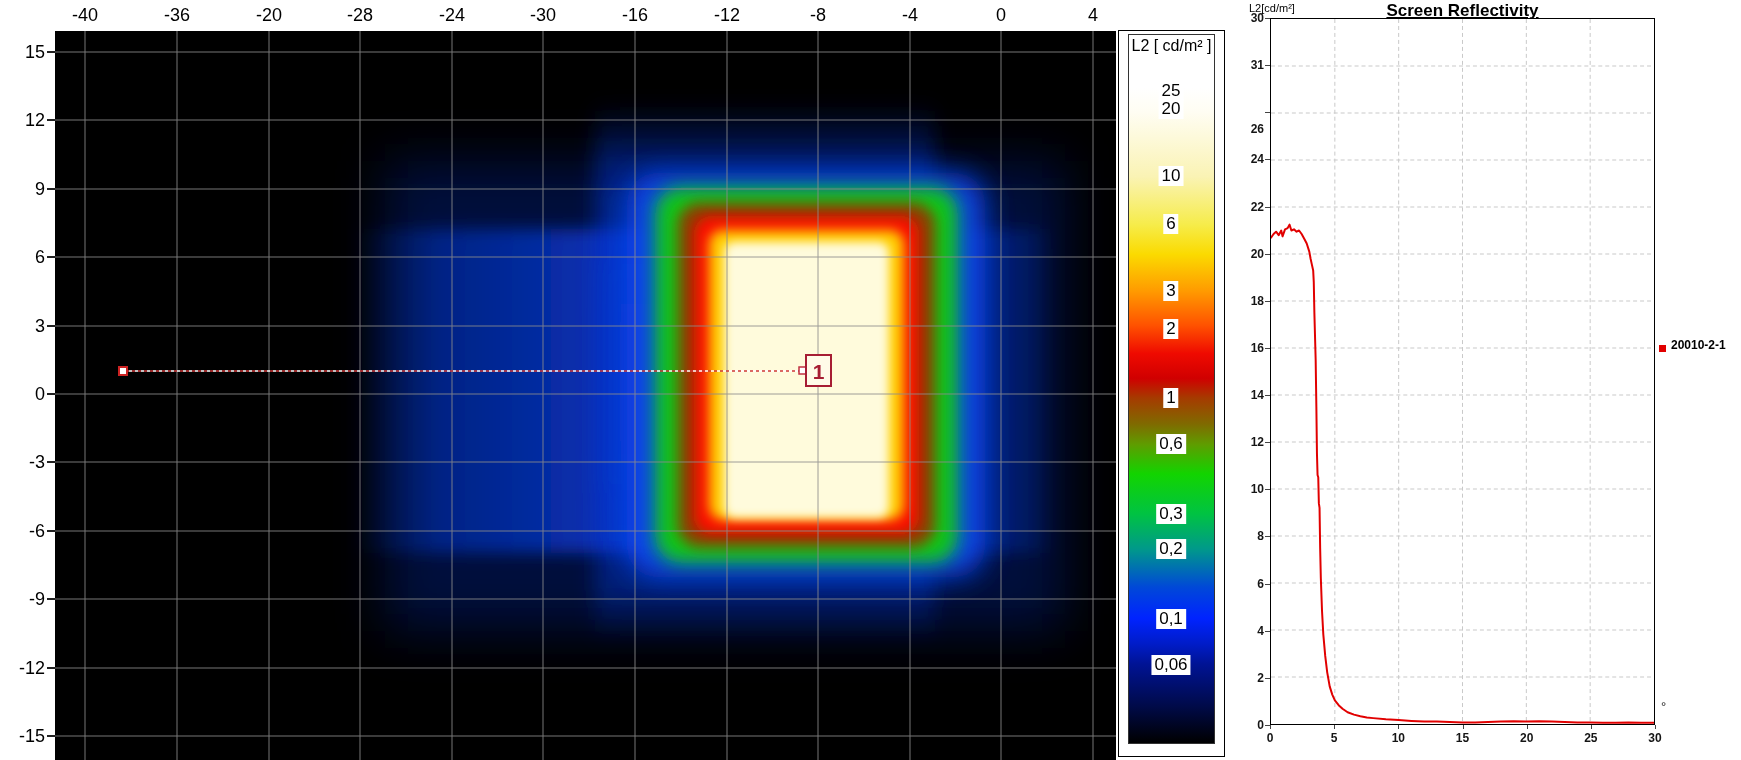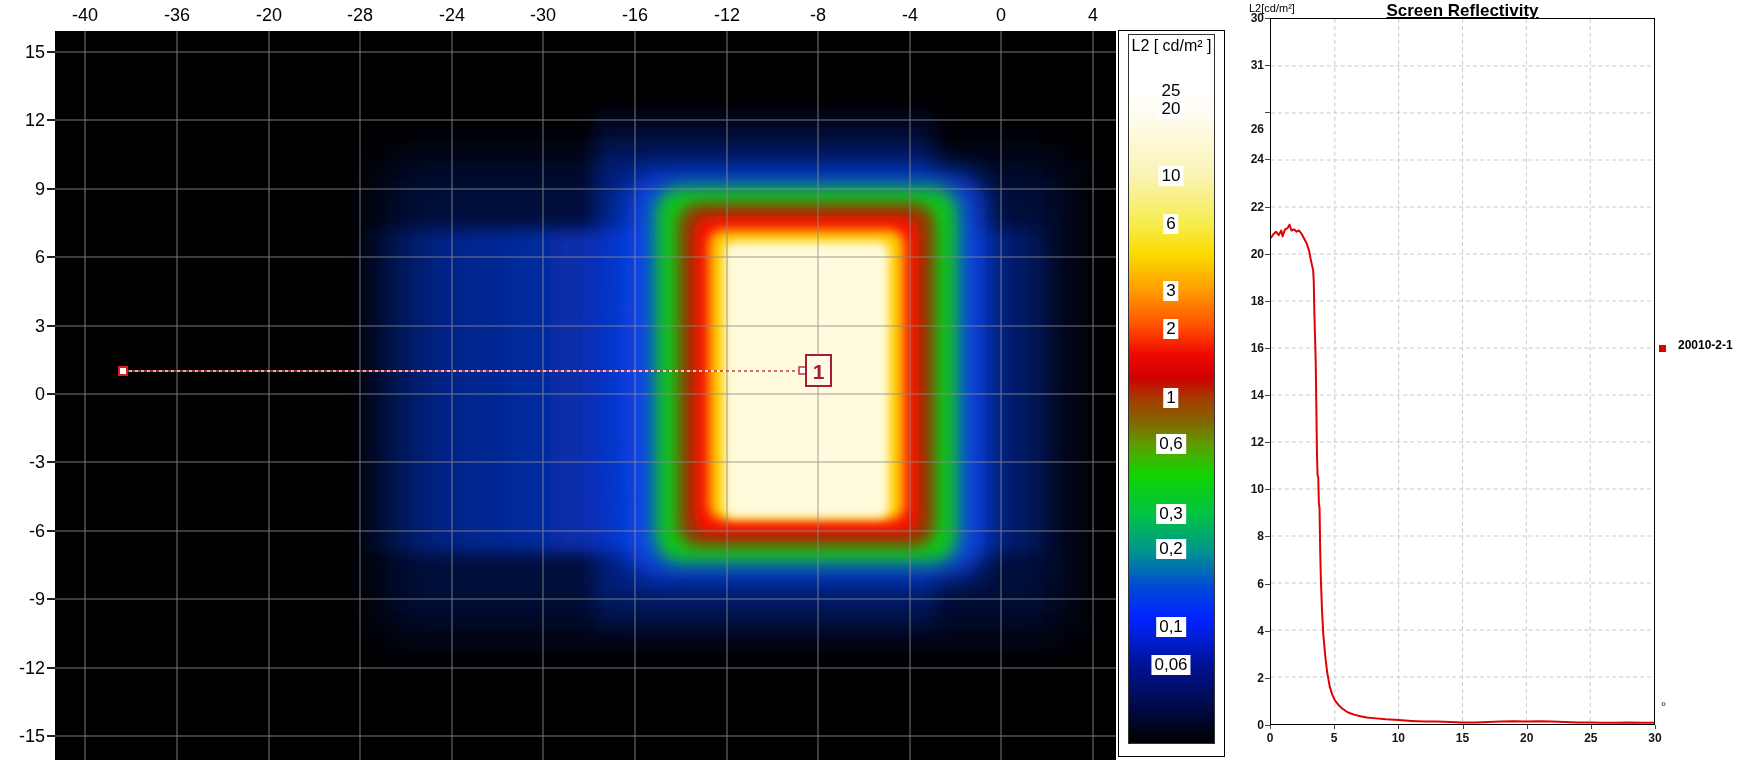--- a/index.html
+++ b/index.html
@@ -37,21 +37,21 @@
             font-size:17px;font-weight:bold;color:#000;text-decoration:underline;}
   .rc-ylabel{position:absolute;left:9px;top:2px;font-size:11px;color:#000;}
   .rc-plot{position:absolute;left:30px;top:18px;width:385px;height:707px;
            border:1px solid #000;box-sizing:border-box;background:#fff;}
   .rc-ytick{position:absolute;width:24px;left:0;text-align:right;font-size:12px;
             font-weight:bold;color:#151515;transform:translateY(-50%);}
   .rc-xtick{position:absolute;transform:translateX(-50%);top:731px;font-size:12px;
             font-weight:bold;color:#151515;}
   .rc-ystub{position:absolute;left:25px;width:5px;height:1px;background:#444;}
   .rc-xstub{position:absolute;width:1px;height:4px;background:#444;top:725px;}
-  .rc-legend{position:absolute;left:419px;top:338px;display:flex;align-items:flex-end;gap:12px;}
+  .rc-legend{position:absolute;left:419px;top:338px;display:flex;align-items:flex-end;gap:5px;}
   .rc-legend .sq{width:7px;height:7px;}
   .rc-legend .lab{font-size:12px;font-weight:bold;color:#000;white-space:nowrap;}
   .rc-degree{position:absolute;left:421px;top:699px;font-size:13px;color:#222;}
 </style>
 </head>
 <body>
 
 <div id="app">
 
   <div class="hm-plot">
@@ -197,21 +197,21 @@
         <div class="cb-lab" style="top: 59.8px;">25</div>
         <div class="cb-lab" style="top: 78.26px;">20</div>
         <div class="cb-lab" style="top: 145px;">10</div>
         <div class="cb-lab" style="top: 193.28px;">6</div>
         <div class="cb-lab" style="top: 260.02px;">3</div>
         <div class="cb-lab" style="top: 297.65px;">2</div>
         <div class="cb-lab" style="top: 367.23px;">1</div>
         <div class="cb-lab" style="top: 413.38px;">0,6</div>
         <div class="cb-lab" style="top: 482.96px;">0,3</div>
         <div class="cb-lab" style="top: 518.46px;">0,2</div>
-        <div class="cb-lab" style="top: 588.04px; margin-top: 8px;">0,1</div>
+        <div class="cb-lab" style="top: 588.04px;">0,1</div>
         <div class="cb-lab" style="top: 634.19px;">0,06</div>
       </div>
   </div>
 
   <div class="rc">
     <div class="rc-title">Screen Reflectivity</div>
     <div class="rc-ylabel">L2[cd/m²]</div>
 
     <div class="rc-plot">
       <svg id="rc-svg" width="383" height="705" viewBox="0 0 385 707" preserveAspectRatio="none">

